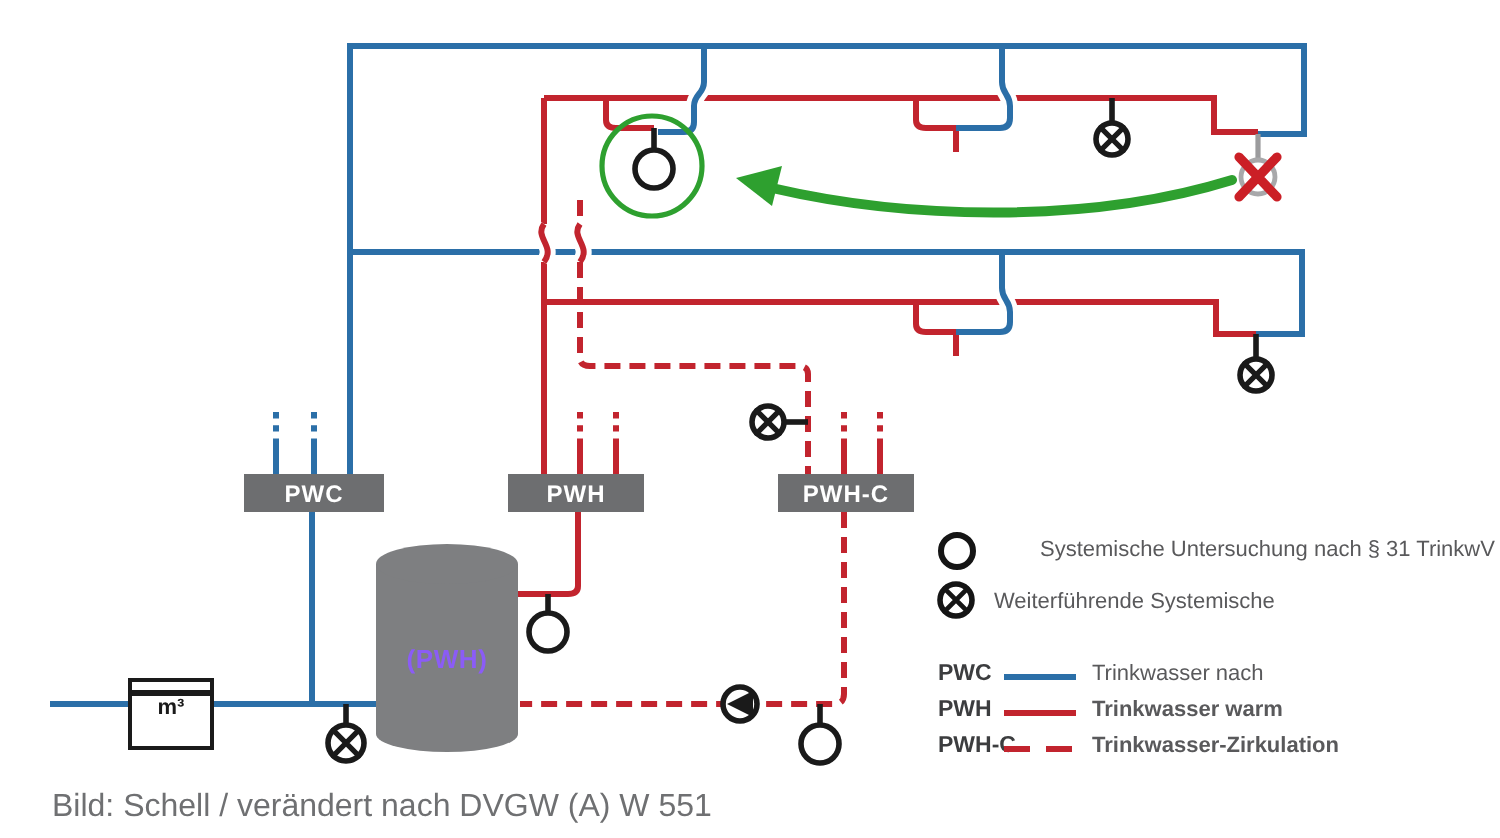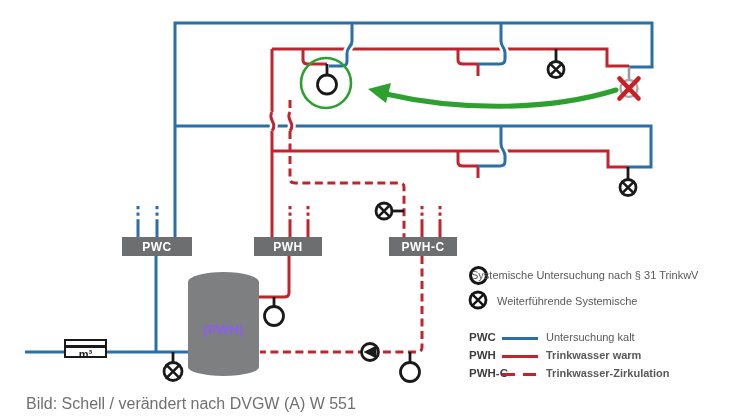--- a/index.html
+++ b/index.html
@@ -36,21 +36,21 @@
   .gbox{
     position:absolute;background:var(--box-gray);color:#fff;font-weight:bold;
     font-size:12px;display:flex;align-items:center;justify-content:center;
     letter-spacing:.5px;height:19px;
   }
   .tank-label{
     position:absolute;left:188px;top:322px;width:71px;text-align:center;
     color:#8b5cf6;font-weight:bold;font-size:13px;letter-spacing:.3px;
   }
   .meter{
-    position:absolute;left:64px;top:339px;width:43px;height:19px;background:#fff;
+    position:absolute;left:64px;top:339px;width:43px;height:36px;background:#fff;
     border:2.5px solid var(--ink);box-sizing:border-box;
   }
   .meter-line{position:absolute;left:0;top:4px;width:100%;height:2.5px;background:var(--ink);}
   .meter-label{
     position:absolute;left:0;top:7px;width:100%;text-align:center;
     font-size:11px;font-weight:bold;color:var(--ink);
   }
   .legend{position:absolute;left:0;top:0;}
   .leg-circle{
     position:absolute;left:469px;top:266px;width:13px;height:13px;
@@ -168,31 +168,31 @@
 
   <div class="tank-label">(PWH)</div>
 
   <div class="meter">
     <div class="meter-line"></div>
     <div class="meter-label">m³</div>
   </div>
 
   <div class="legend">
     <div class="leg-circle"></div>
-    <div class="leg-text" style="left:471px;top:269px;">Systemische Untersuchung nach § 31 TrinkwV</div>
+    <div class="leg-text" style="left:520px;top:269px;">Systemische Untersuchung nach § 31 TrinkwV</div>
 
     <svg width="20" height="20" style="position:absolute;left:468px;top:290px;">
       <circle cx="10" cy="10" r="8" fill="#fff" stroke="#151515" stroke-width="2.8"></circle>
       <path d="M4.3,4.3 L15.7,15.7 M15.7,4.3 L4.3,15.7" stroke="#151515" stroke-width="2.4" stroke-linecap="round" fill="none"></path>
     </svg>
     <div class="leg-text" style="left:497px;top:295px;">Weiterführende Systemische</div>
 
     <div class="leg-label" style="left:469px;top:331px;">PWC</div>
     <div class="swatch swatch-solid-blue" style="left:502px;top:337px;"></div>
-    <div class="leg-text" style="left:546px;top:331px;">Untersuchung kalt</div>
+    <div class="leg-text" style="left:546px;top:331px;">Trinkwasser nach</div>
 
     <div class="leg-label" style="left:469px;top:349px;">PWH</div>
     <div class="swatch swatch-solid-red" style="left:502px;top:355px;"></div>
     <div class="leg-text" style="left:546px;top:349px;font-weight:bold;">Trinkwasser warm</div>
 
     <div class="leg-label" style="left:469px;top:367px;">PWH-C</div>
     <div class="swatch swatch-dash-red" style="left:502px;top:373px;"></div>
     <div class="leg-text" style="left:546px;top:367px;font-weight:bold;">Trinkwasser-Zirkulation</div>
   </div>
 

